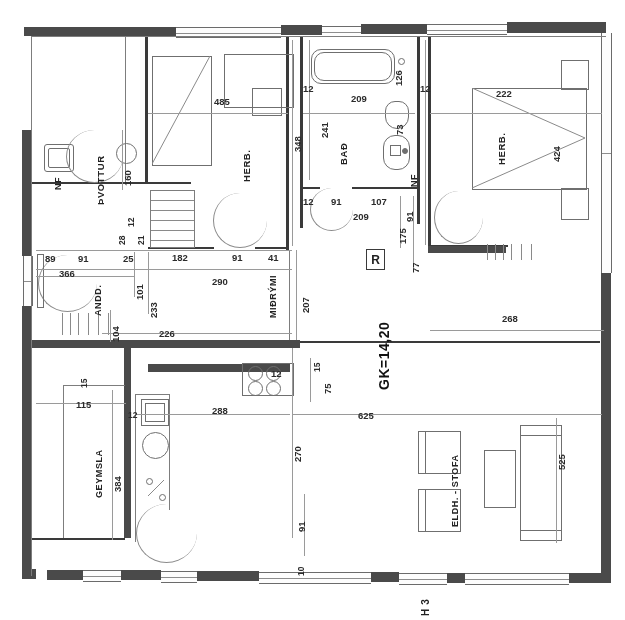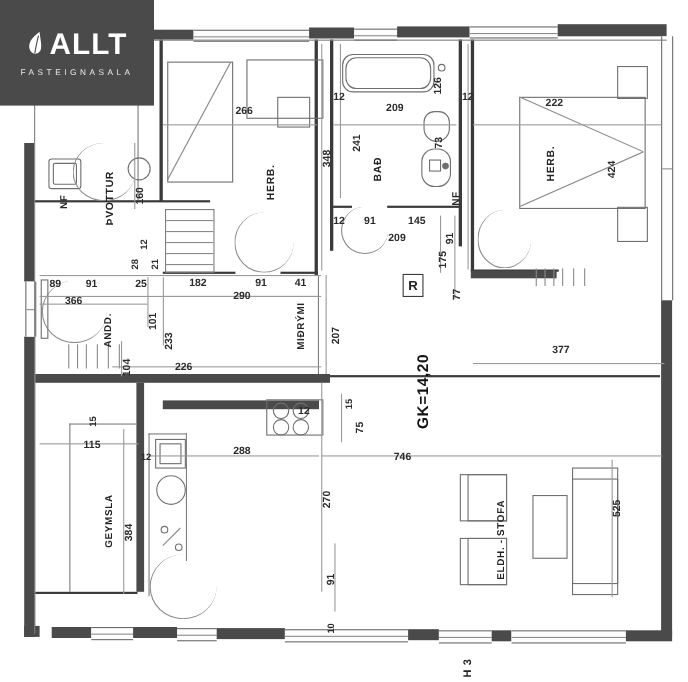--- a/index.html
+++ b/index.html
@@ -250,35 +250,35 @@
   <div class="lbl rot90" style="left:94px;top:498px;font-size:9px;">GEYMSLA</div>
   <div class="lbl rot90" style="left:450px;top:527px;font-size:9px;">ELDH. - STOFA</div>
 
   <div class="lbl rot90" style="left:53px;top:190px;font-size:9px;">NF</div>
   <div class="lbl rot90" style="left:409px;top:187px;font-size:9px;">NF</div>
 
   <div class="big rot90" style="position:absolute;left:376px;top:390px;">GK=14,20</div>
 
   <div class="lbl rot90" style="left:420px;top:616px;font-size:10px;">H 3</div>
 
-  <div class="dim" style="left:214px;top:96px;">266</div>
+  <div class="dim" style="left:214px;top:96px;">485</div>
   <div class="dim rot90" style="left:292px;top:152px;">348</div>
   <div class="dim" style="left:172px;top:252px;">182</div>
   <div class="dim" style="left:232px;top:252px;">91</div>
   <div class="dim" style="left:268px;top:252px;">41</div>
-  <div class="dim" style="left:212px;top:264px;">290</div>
+  <div class="dim" style="left:212px;top:276px;">290</div>
 
   <div class="dim" style="left:303px;top:83px;">12</div>
   <div class="dim rot90" style="left:319px;top:138px;">241</div>
   <div class="dim" style="left:351px;top:93px;">209</div>
   <div class="dim rot90" style="left:393px;top:86px;">126</div>
   <div class="dim rot90" style="left:394px;top:135px;">73</div>
   <div class="dim" style="left:420px;top:83px;">12</div>
   <div class="dim" style="left:331px;top:196px;">91</div>
-  <div class="dim" style="left:371px;top:196px;">145</div>
+  <div class="dim" style="left:371px;top:196px;">107</div>
   <div class="dim" style="left:353px;top:211px;">209</div>
   <div class="dim rot90" style="left:404px;top:222px;">91</div>
   <div class="dim rot90" style="left:397px;top:244px;">175</div>
   <div class="dim rot90" style="left:410px;top:273px;">77</div>
   <div class="dim" style="left:303px;top:196px;">12</div>
 
   <div class="dim" style="left:496px;top:88px;">222</div>
   <div class="dim rot90" style="left:551px;top:162px;">424</div>
 
   <div class="dim rot90" style="left:122px;top:186px;">160</div>
@@ -292,40 +292,29 @@
   <div class="dim rot90" style="left:134px;top:300px;">101</div>
   <div class="dim" style="left:123px;top:253px;">25</div>
   <div class="dim rot90" style="left:148px;top:318px;">233</div>
   <div class="dim rot90" style="left:110px;top:342px;">104</div>
 
   <div class="dim rot90" style="left:300px;top:313px;">207</div>
   <div class="dim rot90" style="left:312px;top:372px;font-size:8.5px;">15</div>
   <div class="dim rot90" style="left:322px;top:394px;">75</div>
   <div class="dim" style="left:271px;top:368px;">12</div>
 
-  <div class="dim" style="left:502px;top:313px;">377</div>
-
-  <div class="dim" style="left:358px;top:410px;">746</div>
+  <div class="dim" style="left:502px;top:313px;">268</div>
+
+  <div class="dim" style="left:358px;top:410px;">625</div>
   <div class="dim rot90" style="left:292px;top:462px;">270</div>
   <div class="dim rot90" style="left:556px;top:470px;">525</div>
   <div class="dim rot90" style="left:296px;top:532px;">91</div>
   <div class="dim rot90" style="left:296px;top:576px;font-size:8.5px;">10</div>
 
   <div class="dim" style="left:159px;top:328px;">226</div>
   <div class="dim rot90" style="left:79px;top:388px;font-size:8.5px;">15</div>
   <div class="dim" style="left:76px;top:399px;">115</div>
   <div class="dim rot90" style="left:112px;top:492px;">384</div>
   <div class="dim" style="left:128px;top:410px;font-size:8.5px;">12</div>
   <div class="dim" style="left:212px;top:405px;">288</div>
 
-  <div id="logo">
-    <div class="wm">
-      <svg class="leaf" viewBox="0 0 20 28">
-        <path d="M14 1 C5 8, 1 14, 4 21 C6 25, 12 26, 15 21 C17 17, 15 9, 14 1 Z
-                 M13 4 C11 11, 10 17, 9 23" fill="#ffffff" stroke="none"></path>
-        <path d="M13 5 C11 12, 10 18, 9 24" stroke="#4a4a4a" stroke-width="1.2" fill="none"></path>
-      </svg>
-      <span class="lt">ALLT</span>
-    </div>
-    <div class="sub">FASTEIGNASALA</div>
-  </div>
 
 </div>
 
 </body></html>

